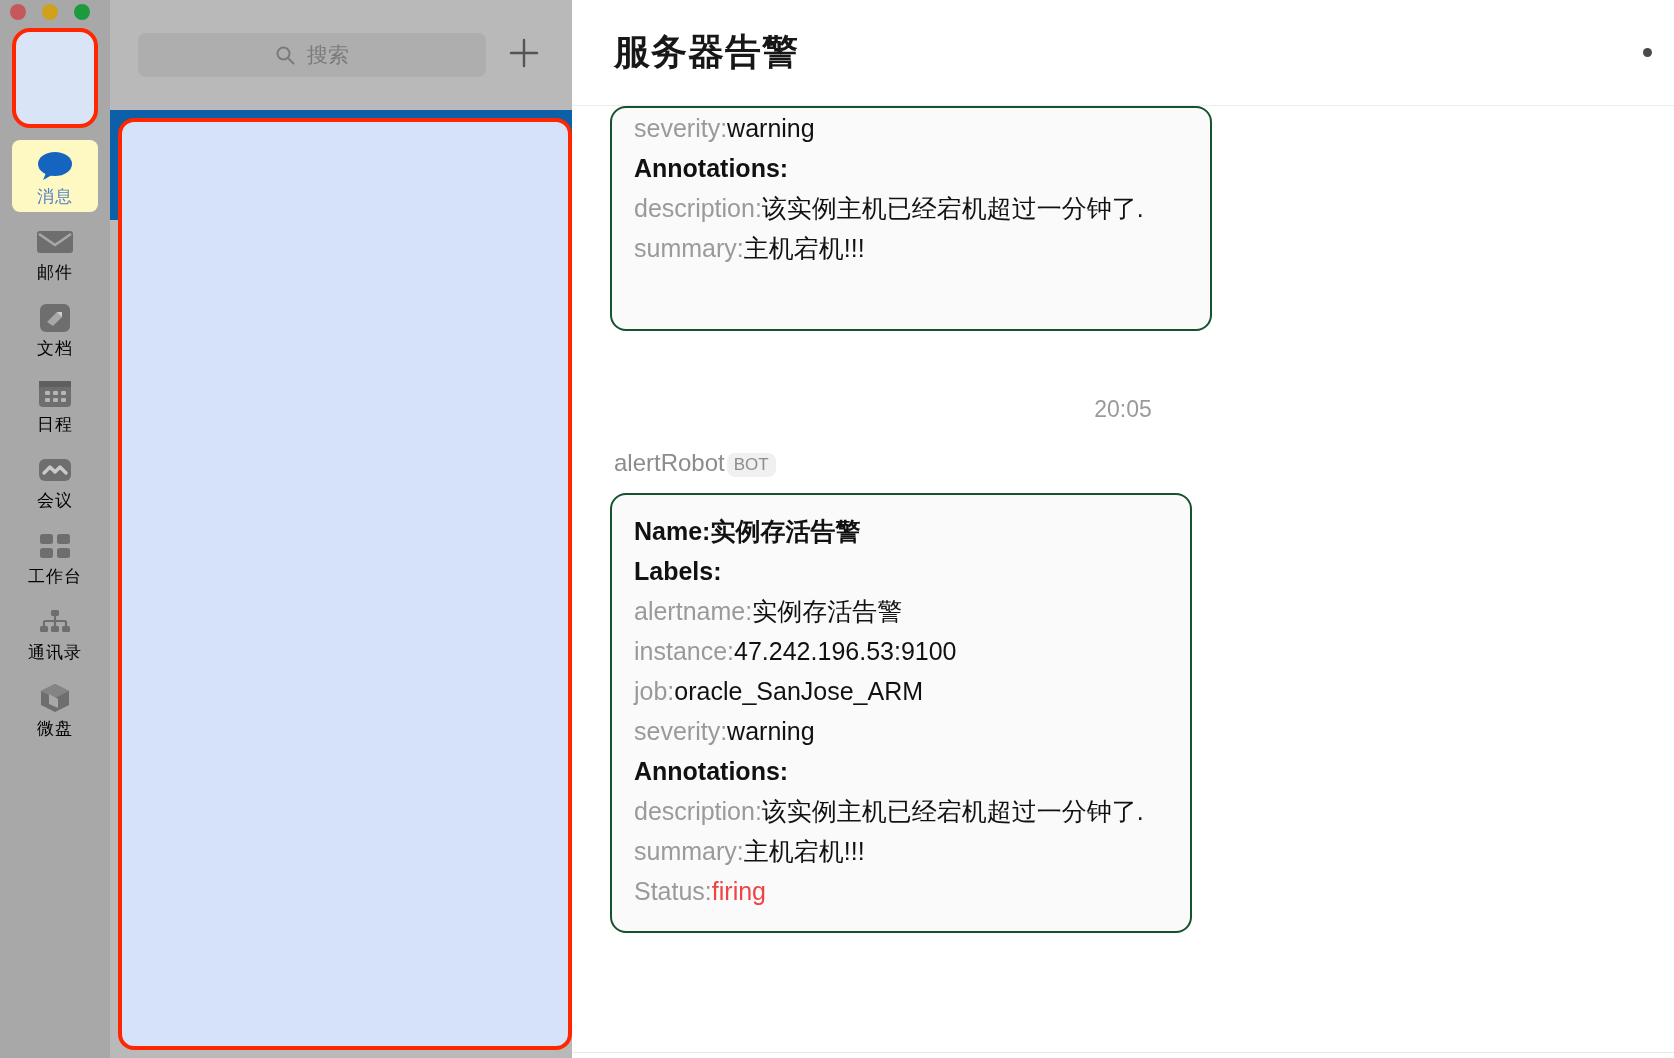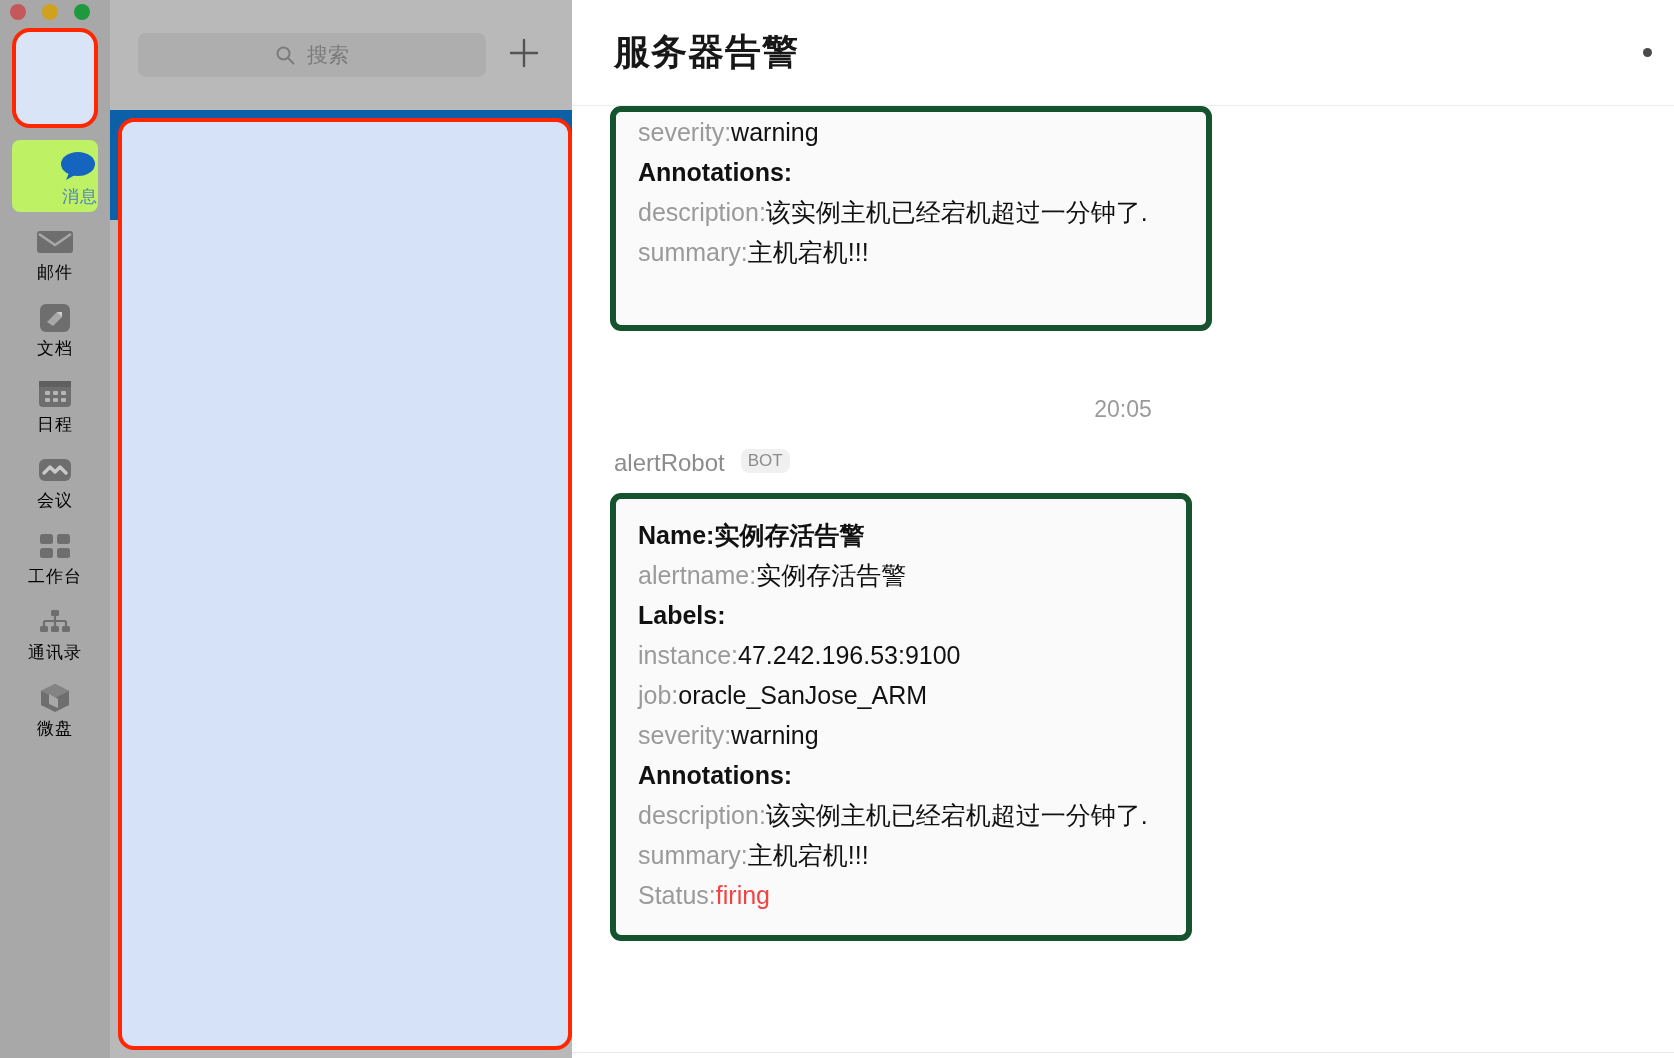--- a/index.html
+++ b/index.html
@@ -24,21 +24,21 @@
     width:86px; height:100px; margin-top:4px;
     background:#d9e4f7; border:4px solid #ff2600; border-radius:18px;
   }
 
   .rail-items { margin-top:12px; width:100%; display:flex; flex-direction:column; align-items:center; }
   .rail-item {
     width:86px; padding:9px 0 7px; margin-bottom:4px;
     display:flex; flex-direction:column; align-items:center; gap:5px;
     border-radius:8px;
   }
-  .rail-item.active { background:#bef264;align-items:flex-end; }
+  .rail-item.active { background:#fef9c3; }
   .rail-label { font-size:17px; color:#000000; letter-spacing:1px; line-height:1; }
   .rail-item.active .rail-label { color:#4f7fc4; }
   .rail-ico { width:40px; height:34px; display:flex; align-items:center; justify-content:center; }
   .rail-ico svg { display:block; }
 
   
   .list { width:462px; flex:0 0 462px; height:1058px; background:#b9b9b9; position:relative; }
   .list-top { height:110px; display:flex; align-items:center; padding:0 28px; gap:18px; }
   .search {
     flex:1; height:44px; background:#aeaeae; border-radius:8px;
@@ -74,34 +74,34 @@
     display:flex; align-items:center; padding:0 24px 0 42px;
     border-bottom:1px solid #ececec;
   }
   .main-title { font-size:36px; font-weight:bold; color:#171717; letter-spacing:1px; }
   .head-spacer { flex:1; }
   .more-dot { width:9px; height:9px; border-radius:50%; background:#4a4a4a; margin-right:-2px; }
 
   .stream { flex:1; position:relative; overflow:hidden; padding:0 0 0 0; }
 
   .card {
-    position:absolute; background:#fafafa; border:6px solid #14532d;
-    border-radius:11px; padding:16px 22px 20px 22px;
+    position:absolute; background:#fafafa; border:2px solid #14532d;
+    border-radius:16px; padding:16px 22px 20px 22px;
   }
   .card-1 { left:38px; top:0; width:602px; height:225px; padding-top:0; }
   .card-2 { left:38px; top:387px; width:582px; }
 
   .ln { font-size:25px; line-height:40px; color:#9a9a9a; white-space:nowrap; }
   .ln .v { color:#111; }
   .ln .v-green { color:#22c030; }
   .ln .v-orange { color:#ef4444; }
   .ln.hd { color:#111; font-weight:bold; }
 
   .time-sep { position:absolute; left:0; right:0; top:290px; text-align:center; font-size:23px; color:#9a9a9a; }
-  .sender { position:absolute; left:42px; top:343px; display:flex; align-items:flex-start; gap:16px; }
+  .sender { position:absolute; left:42px; top:343px; display:flex; align-items:flex-end; gap:2px; }
   .sender-name { font-size:24px; color:#8c8c8c; }
   .bot-badge { font-size:17px; color:#8c8c8c; background:#f0f0f0; border-radius:8px; padding:2px 7px; }
 
   .bottom-rule { position:absolute; left:0; right:0; bottom:5px; height:1px; background:#e8e8e8; }
 </style>
 </head>
 <body>
 
 <div class="app">
 
@@ -274,22 +274,22 @@
 
       <div class="time-sep">20:05</div>
 
       <div class="sender">
         <span class="sender-name">alertRobot</span>
         <span class="bot-badge">BOT</span>
       </div>
 
       <div class="card card-2">
         <div class="ln hd"><span>Name:</span><span>实例存活告警</span></div>
+        <div class="ln hd"><span>Labels:</span></div>
         <div class="ln"><span>alertname:</span><span class="v">实例存活告警</span></div>
-        <div class="ln hd"><span>Labels:</span></div>
         <div class="ln"><span>instance:</span><span class="v">47.242.196.53:9100</span></div>
         <div class="ln"><span>job:</span><span class="v">oracle_SanJose_ARM</span></div>
         <div class="ln"><span>severity:</span><span class="v">warning</span></div>
         <div class="ln hd"><span>Annotations:</span></div>
         <div class="ln"><span>description:</span><span class="v">该实例主机已经宕机超过一分钟了.</span></div>
         <div class="ln"><span>summary:</span><span class="v">主机宕机!!!</span></div>
         <div class="ln"><span>Status:</span><span class="v-orange">firing</span></div>
       </div>
 
       <div class="bottom-rule"></div>

